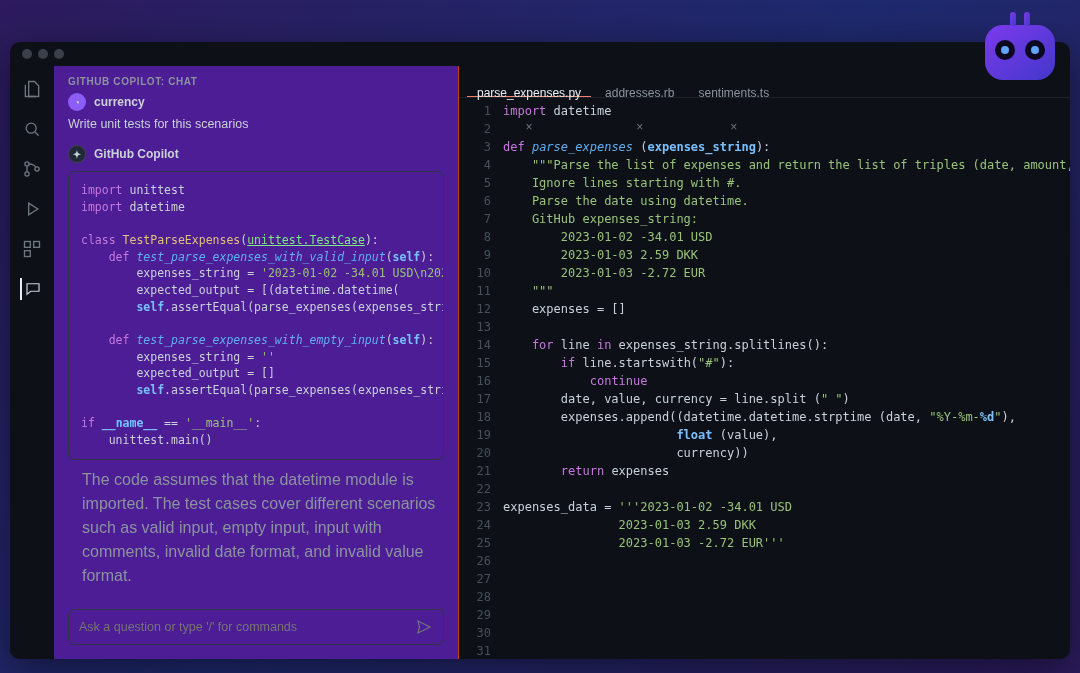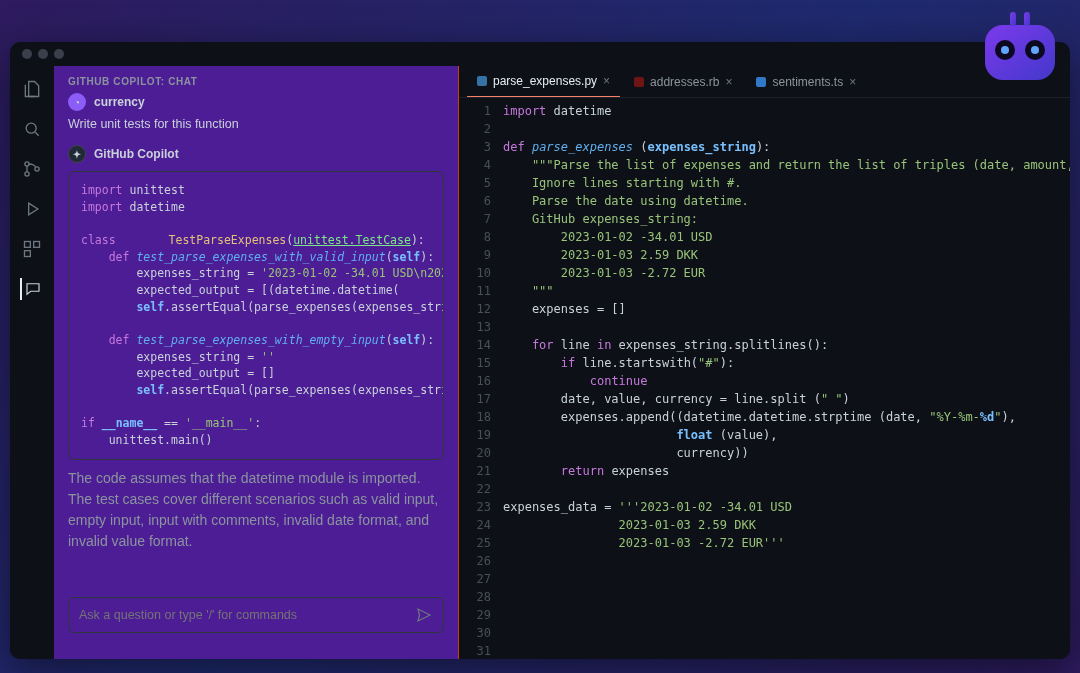--- a/index.html
+++ b/index.html
@@ -52,50 +52,50 @@
   .avatar.user{background:#8b5cf6;}
   .avatar.copilot{background:#1f2937; border:1px solid #444;}
   .codeblock {
     border: 1px solid #30363d; border-radius: 6px;
     padding: 10px 12px; margin: 8px 0;
     font-family: "SF Mono", Menlo, Consolas, monospace;
     font-size: 11.5px; line-height: 1.45;
     white-space: pre; overflow: hidden;
     color: #c9d1d9;
   }
-  .explain { font-size: 14px; line-height: 1.5; color:#8b949e; }
+  .explain { font-size: 16px; line-height: 1.5; color:#8b949e;margin-left:14px; }
   .chat-input {
-    margin: 10px 14px 26px; border:1px solid #30363d; border-radius:6px;
+    margin: 10px 14px 14px; border:1px solid #30363d; border-radius:6px;
     display:flex; align-items:center; padding: 8px 10px;
   }
   .chat-input input {
     flex:1; background:transparent; border:none; outline:none;
     color:#8b949e; font-size:12.5px;
   }
   .send { width:18px; height:18px; color:#6e7681;}
   .editor {
     flex:1; display:flex; flex-direction:column; background:#0d1117; min-width:0;
   }
   .tabs {
     display:flex; height:32px; border-bottom:1px solid #1c2128;
     align-items:stretch; padding-left:8px; gap:4px;
   }
   .tab {
-    display:flex; align-items:center; gap:6px;
-    padding: 0 10px; font-size:12px; color:#8b949e;
+    display:flex; align-items:center; gap:20px;
+    padding: 0 10px; font-size:12px; color:#8b949e;flex-direction:column;
   }
   .tab.active { color:#e6edf3; border-bottom:1px solid #f78166; background:#0d1117;}
   .tab-close { color:#6e7681; font-size:12px; }
   .lang-dot{width:10px;height:10px;border-radius:2px;}
   .code-area { flex:1; display:flex; overflow:hidden; font-family:"SF Mono",Menlo,Consolas,monospace; font-size:12px; line-height:1.5;}
   .gutter { width:40px; text-align:right; color:#484f58; padding:4px 8px 0 0; white-space:pre;}
   .code { flex:1; white-space:pre; padding:4px 0 0 4px; color:#c9d1d9; overflow:hidden;}
   .k-purple{color:#c678dd;} .k-blue{color:#79c0ff;font-weight:bold;}
   .k-green{color:#7ee787;text-decoration:underline;}
-  .k-yellow{color:#e5c07b;margin-left:46px;} .k-str2{color:#98c379;} .k-fn{color:#61afef;font-style:italic;} .k-num{color:#d19a66;margin-left:44px;}
+  .k-yellow{color:#e5c07b;} .k-str2{color:#98c379;} .k-fn{color:#61afef;font-style:italic;} .k-num{color:#d19a66;margin-left:44px;}
   .mascot{
     position:absolute; top:0px; right:10px; width:100px; height:100px;
     z-index:10;
   }
 </style>
 </head>
 <body>
 
 <div class="mascot">
   <svg viewBox="0 0 100 100">
@@ -163,21 +163,21 @@
     </div>
 
     <div class="chat-panel">
       <div class="chat-header">GITHUB COPILOT: CHAT</div>
       <div class="chat-body">
         <div class="msg">
           <div class="msg-head">
             <div class="avatar user">◔</div>
             <span>currency</span>
           </div>
-          <div>Write unit tests for this function</div>
+          <div>Write unit tests for this scenarios</div>
         </div>
 
         <div class="msg">
           <div class="msg-head">
             <div class="avatar copilot">✦</div>
             <span>GitHub Copilot</span>
           </div>
           <div class="codeblock"><span class="k-purple">import</span><span> unittest</span>
 <span class="k-purple">import</span><span> datetime</span>
 

